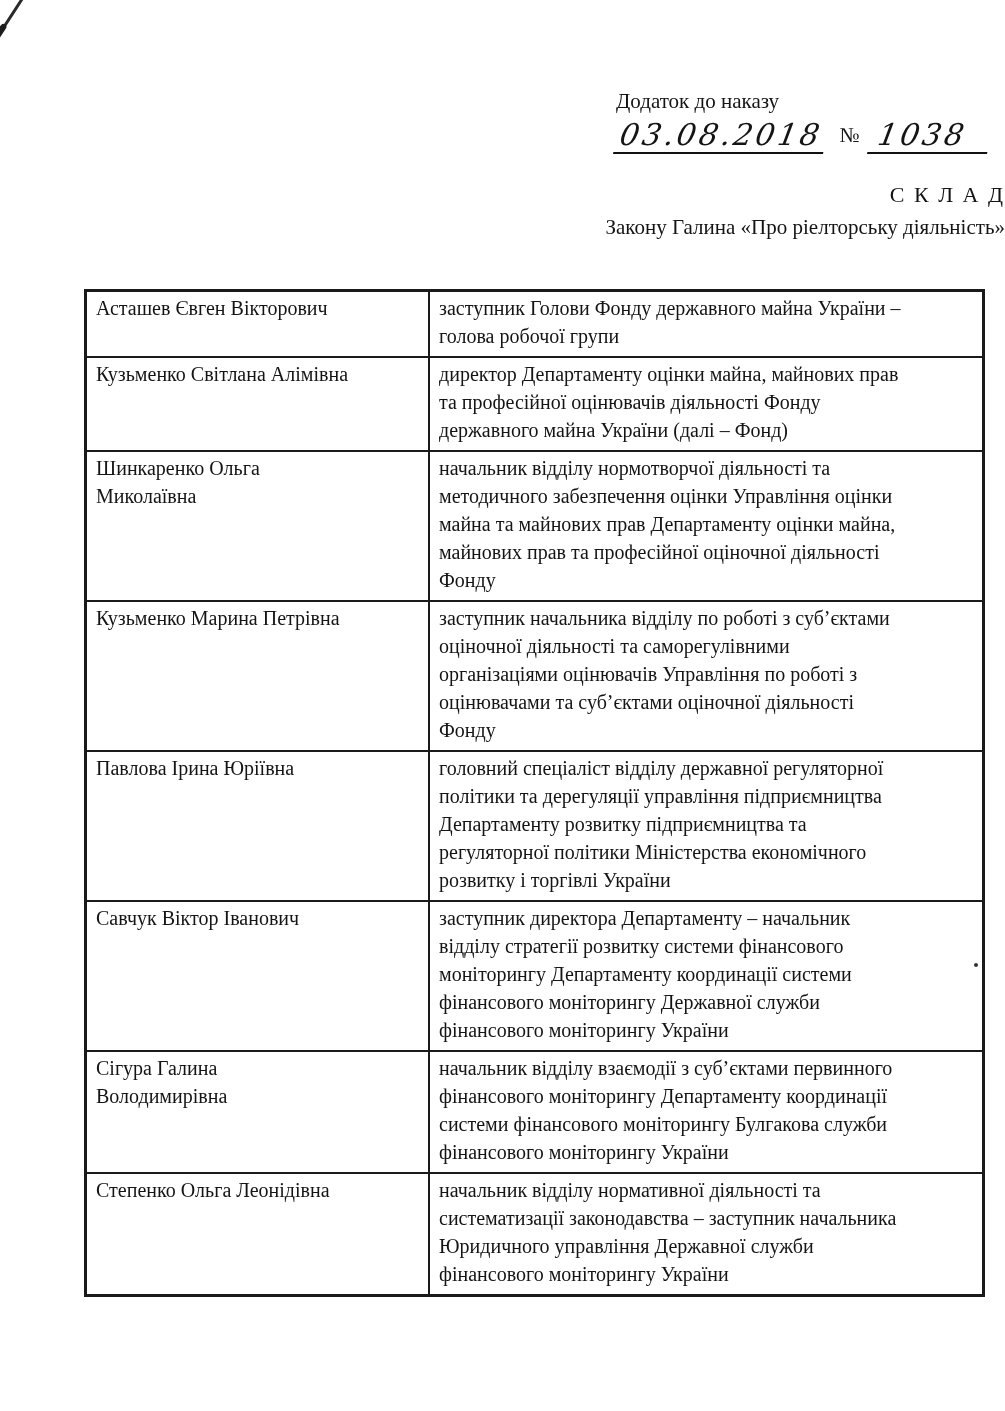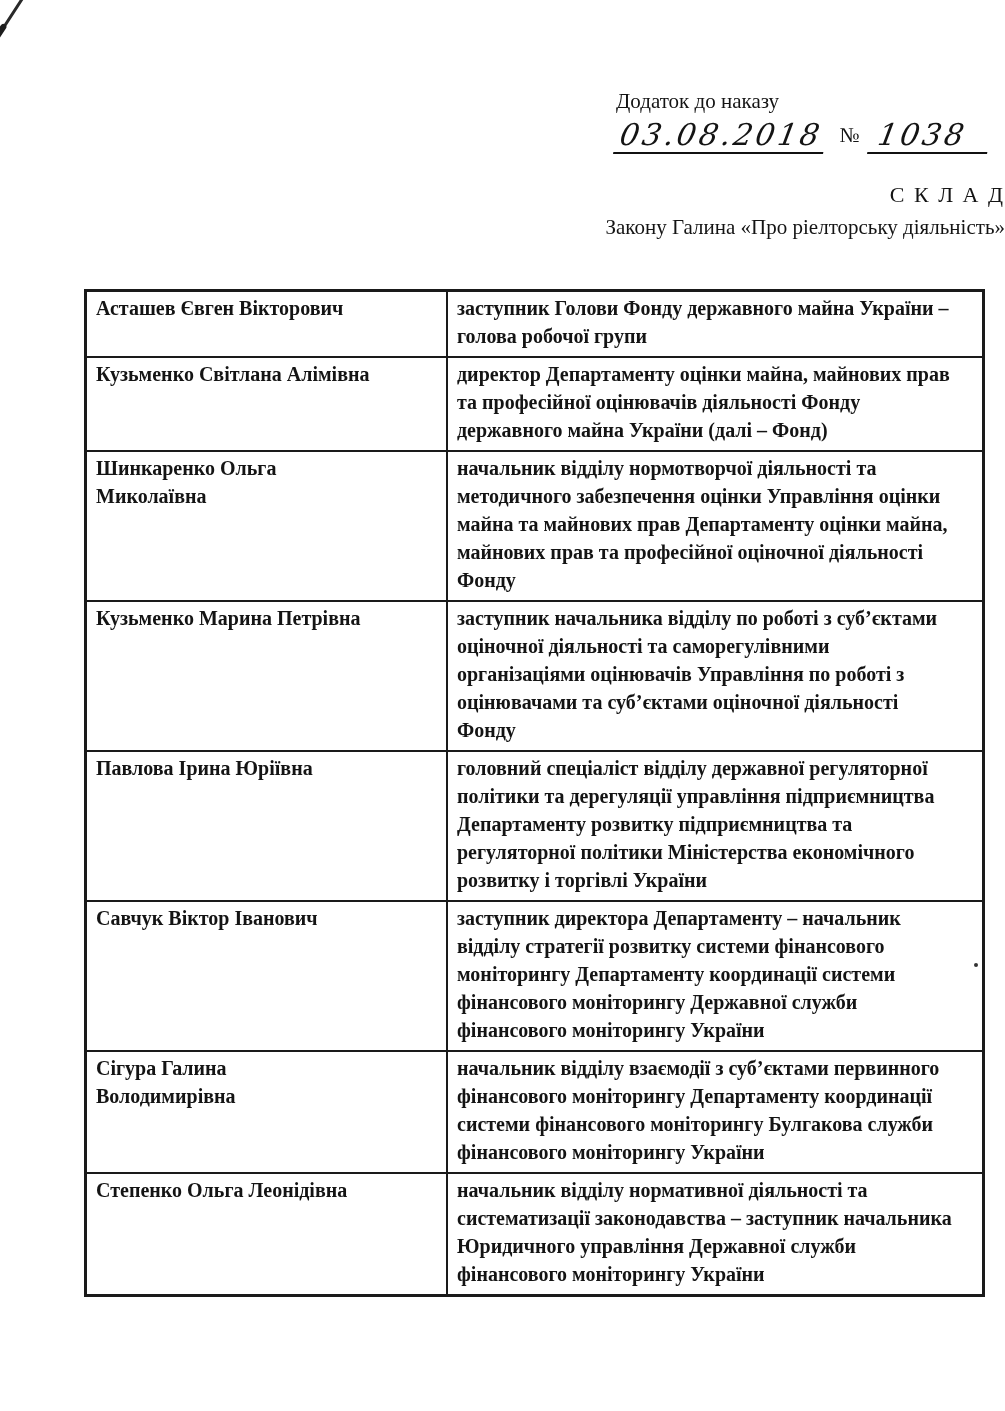--- a/index.html
+++ b/index.html
@@ -95,23 +95,22 @@
     table-layout: fixed;
     font-size: 20px;
     line-height: 28px;
   }
   table.members, table.members td {
     border: 2px solid #1a1a1a;
   }
   table.members { border-width: 3px; }
   table.members td {
     vertical-align: top;
-    padding: 2px 28px 6px 9px;
+    padding: 2px 10px 6px 9px;
     white-space: pre-line;
-    font-weight: bold;
   }
   td.name { width: 322px; }
 </style>
 </head>
 <body>
 
 <div class="page">
 
   <div class="pen-stroke"></div>
 

